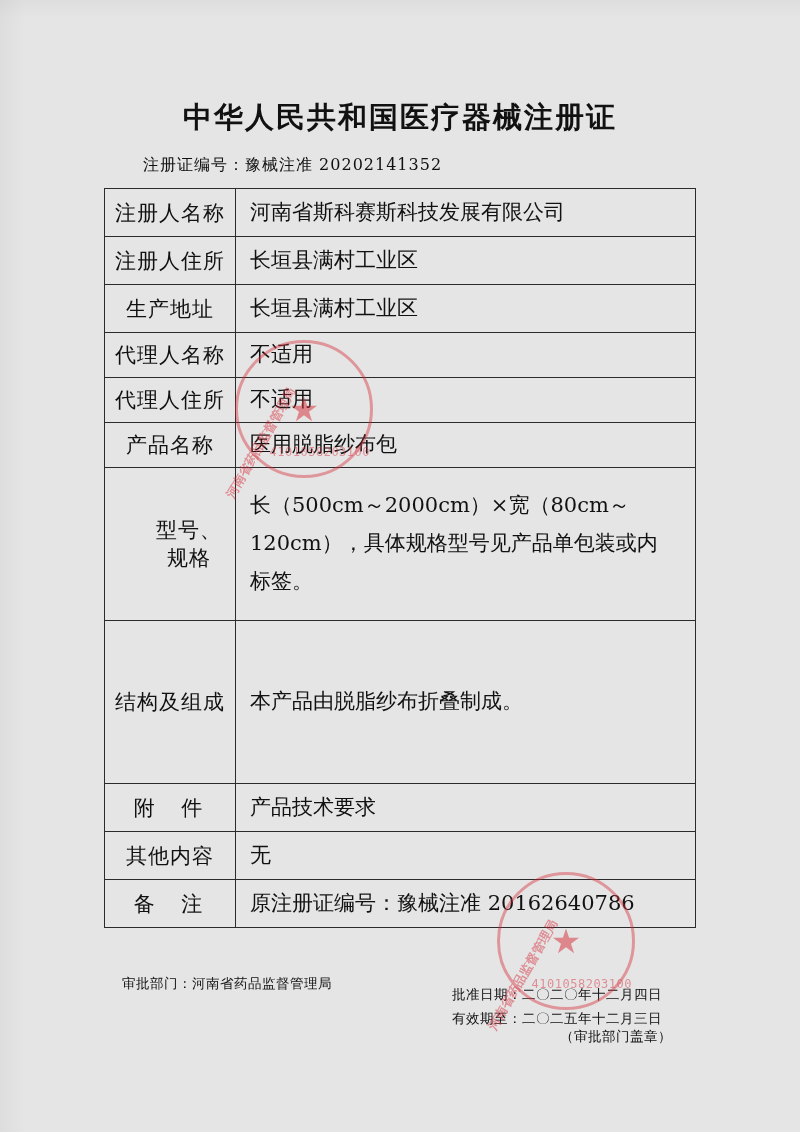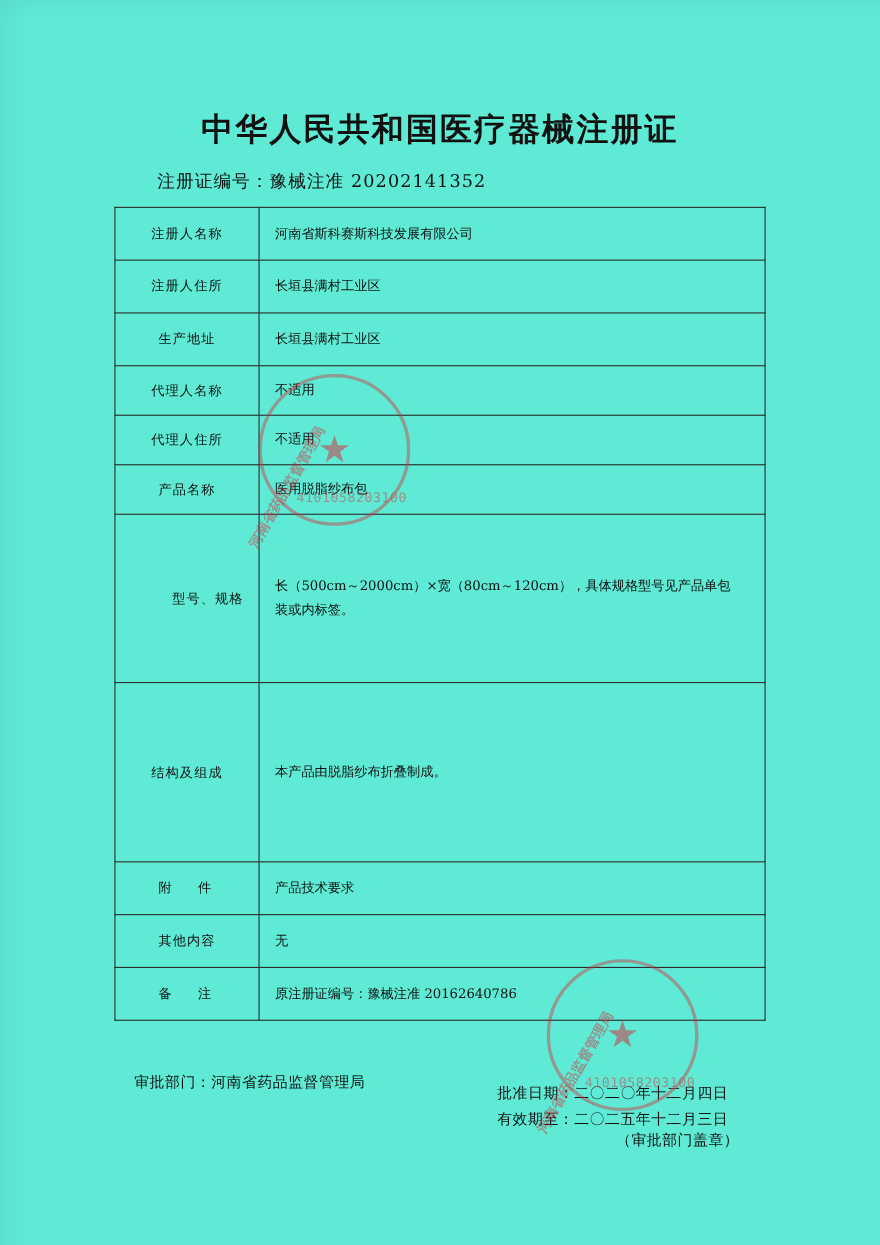--- a/index.html
+++ b/index.html
@@ -11,21 +11,21 @@
     width: 800px;
     height: 1132px;
     position: relative;
     font-family: "DejaVu Sans", "Liberation Sans", sans-serif;
     color: #1a1a1a;
     overflow: hidden;
   }
   .page {
     position: absolute;
     inset: 0;
-    background: #5eead4;
+    background: #e5e5e5;
   }
   
   .doc-title {
     position: absolute;
     top: 98px;
     left: 0;
     width: 800px;
     text-align: center;
     font-family: "DejaVu Serif", "Liberation Serif", serif;
     font-weight: bold;
@@ -52,21 +52,21 @@
     left: 104px;
     width: 592px;
     border-collapse: collapse;
     table-layout: fixed;
   }
   .doc-table td {
     border: 1px solid #2b2b2b;
     padding: 0;
     vertical-align: middle;
     font-family: "DejaVu Serif", "Liberation Serif", serif;
-    font-size: 12px;
+    font-size: 21px;
     color: #111;
   }
   .doc-table td.key {
     width: 130px;
     text-align: center;
     letter-spacing: 1px;
   }
   .doc-table td.val {
     padding-left: 14px;
     padding-right: 20px;

